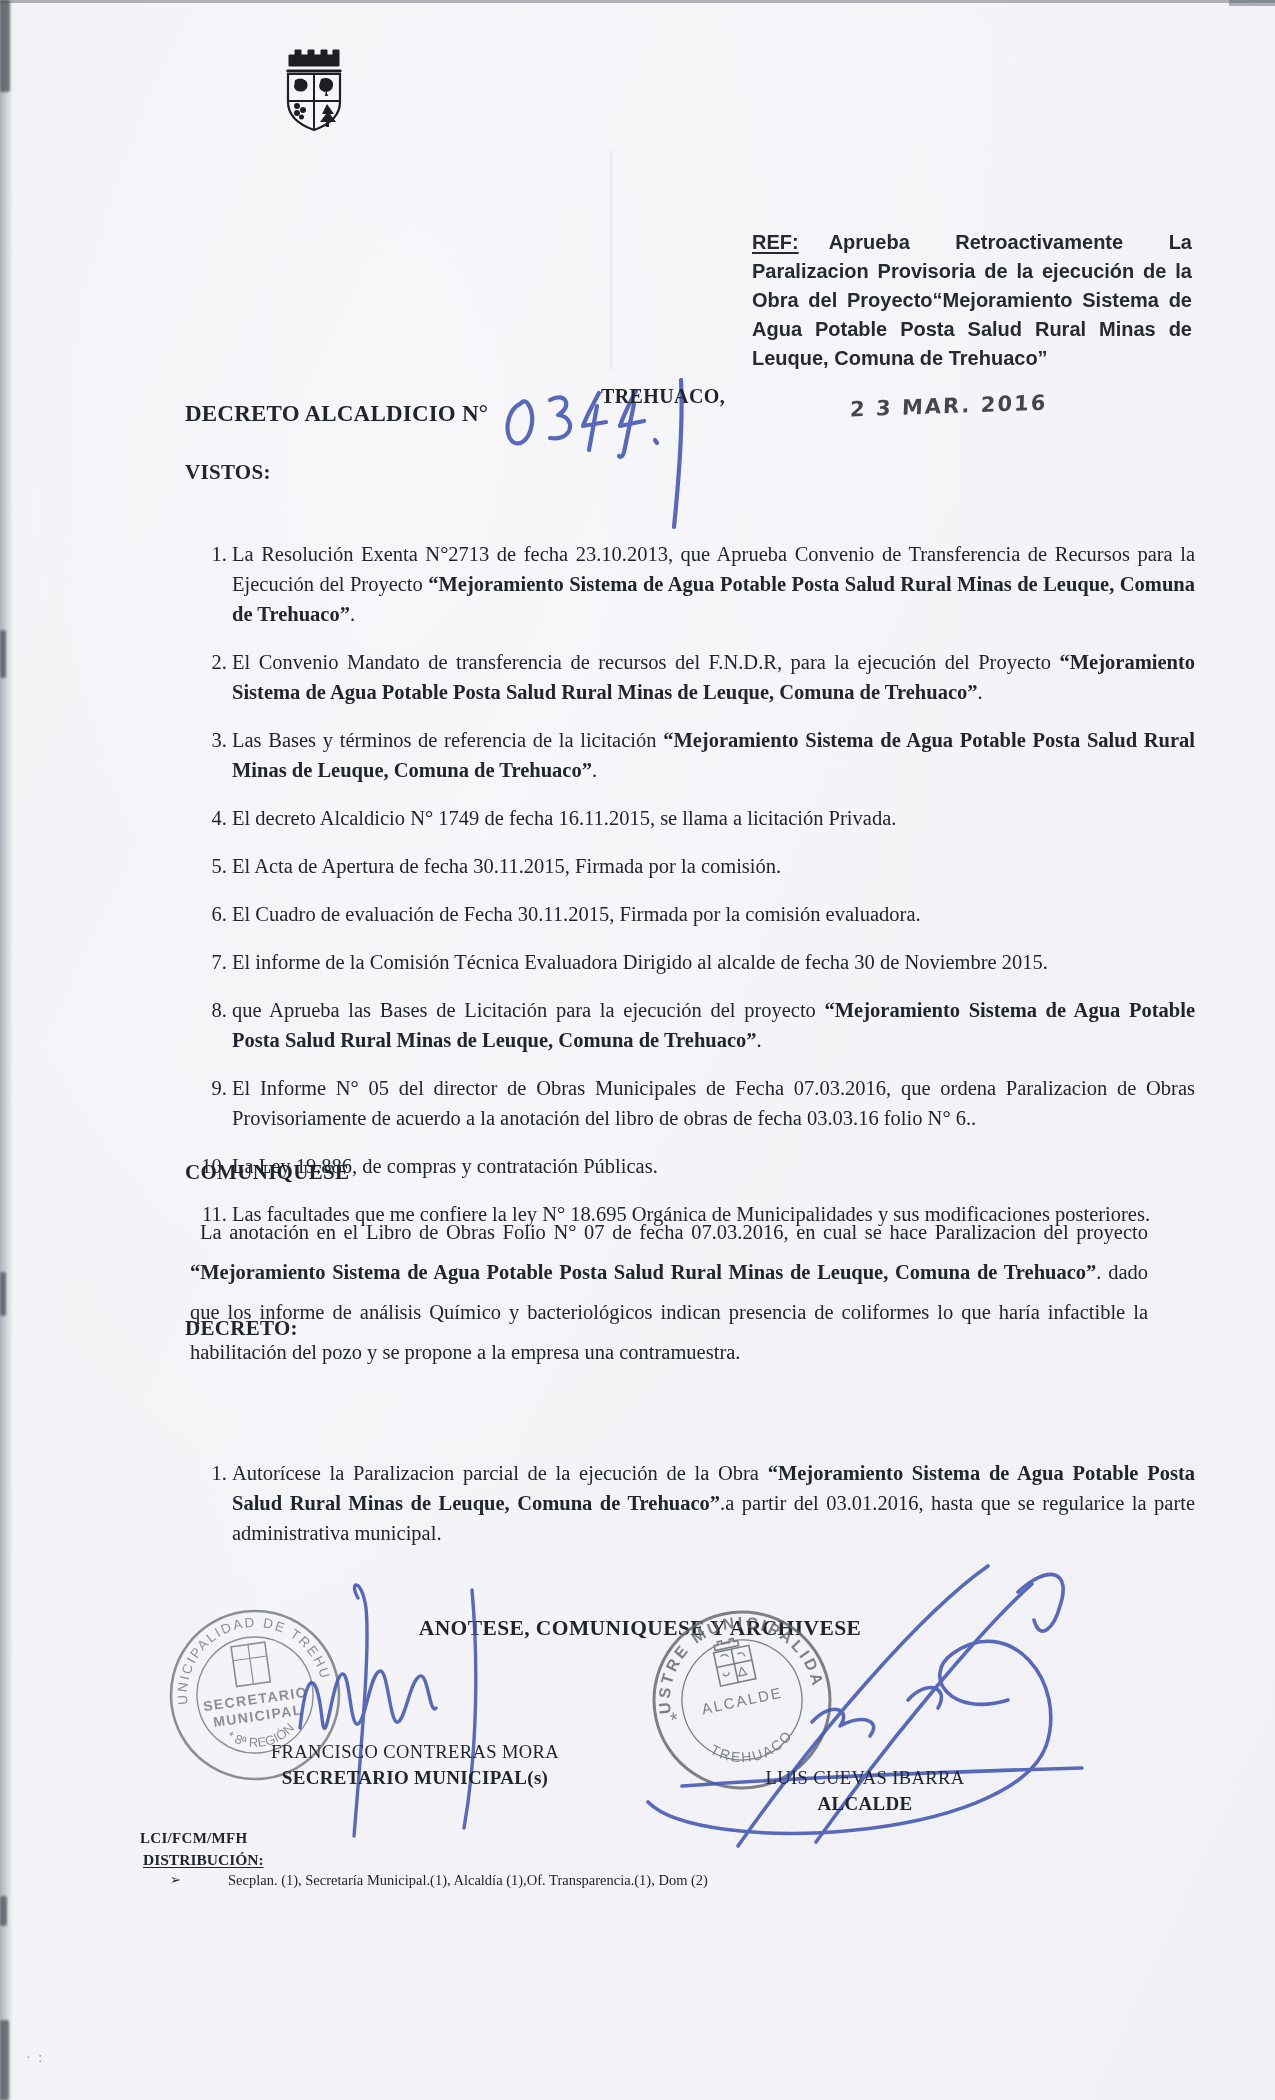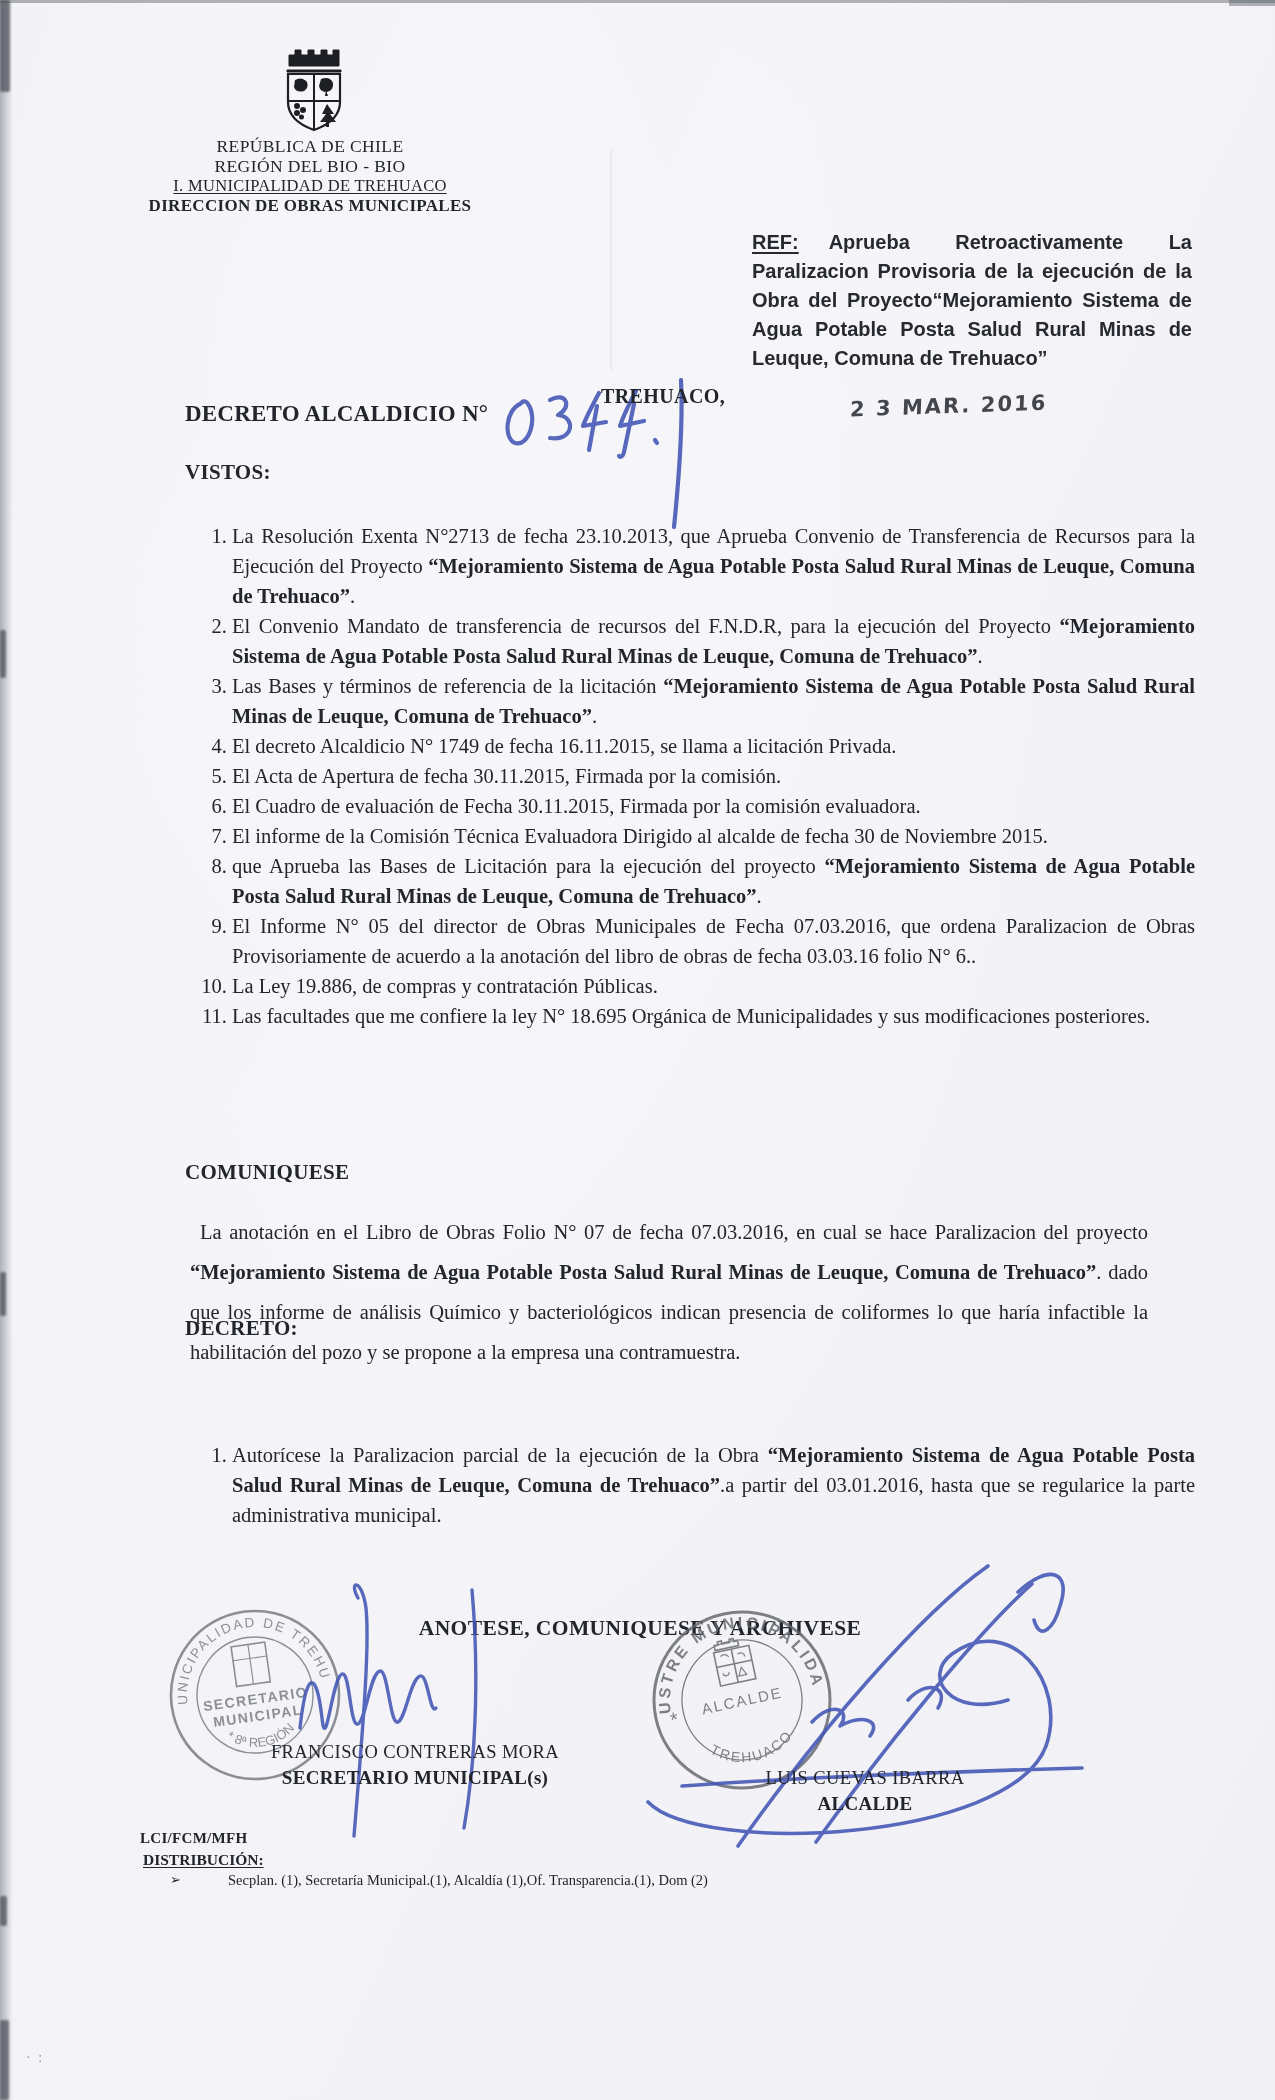--- a/index.html
+++ b/index.html
@@ -29,21 +29,21 @@
     font-size:20px;font-weight:600;line-height:29px;text-align:justify;color:#26292f;}
   .ref-label{text-decoration:underline;text-underline-offset:3px;font-weight:bold;margin-right:30px;}
   
   .decree-title{left:185px;top:401px;font-size:23px;font-weight:bold;letter-spacing:.2px;}
   .city{left:601px;top:385px;font-size:20px;font-weight:bold;letter-spacing:.4px;}
   .date-stamp{left:850px;top:394px;font-family:"DejaVu Sans",sans-serif;font-weight:bold;
     font-size:21px;letter-spacing:2px;color:#35383f;transform:rotate(-2deg) skewX(-4deg);opacity:.92;}
   .section-heading{font-size:21px;font-weight:bold;letter-spacing:.3px;}
   
   ol.doc-list{margin:0;padding-left:47px;font-size:20.5px;line-height:30px;}
-  ol.doc-list li{text-align:justify;}
+  ol.doc-list li{text-align:justify;margin-top:18px;}
   .para{font-size:20.5px;line-height:40px;text-align:justify;text-indent:10px;}
   
   .closing{left:310px;top:1616px;width:660px;text-align:center;font-size:21.5px;font-weight:bold;letter-spacing:.4px;}
   .sig-names{text-align:center;line-height:25px;}
   .sig-names .nm{font-size:18.5px;letter-spacing:.4px;}
   .sig-names .tt{font-size:19px;font-weight:bold;letter-spacing:.3px;}
   
   .initials{left:140px;top:1830px;font-size:15px;font-weight:bold;letter-spacing:.3px;}
   .dist-label{left:143px;top:1851px;font-size:15.5px;font-weight:bold;text-decoration:underline;text-underline-offset:2px;}
   .dist-line{left:170px;top:1872px;width:900px;font-size:14.5px;display:flex;}
@@ -76,26 +76,20 @@
     <path d="M7,28 h52 v28 c0,15 -12,23 -26,28 c-14,-5 -26,-13 -26,-28 z" fill="#f6f6f9" stroke="#1d1f24" stroke-width="2.2"></path>
     <path d="M33,28 V83 M7,55 H59" stroke="#1d1f24" stroke-width="2" fill="none"></path>
     <g fill="#1d1f24">
       <path d="M14,34 q7,-4 12,2 q2,6 -3,9 q-8,2 -10,-4 z"></path>
       <path d="M40,33 q9,-3 12,4 q1,7 -6,9 q-7,0 -8,-6 z M45,44 l2,6 l-3,0 z"></path>
       <path d="M13,60 a3,3 0 1 0 6,0 a3,3 0 1 0 -6,0 M19,64 a3,3 0 1 0 6,0 a3,3 0 1 0 -6,0 M13,67 a3,3 0 1 0 6,0 a3,3 0 1 0 -6,0 M18,71 a2.5,2.5 0 1 0 5,0 a2.5,2.5 0 1 0 -5,0"></path>
       <path d="M46,58 l7,10 h-4 l6,8 h-16 l6,-8 h-4 z M45,76 h3 v5 h-3 z"></path>
     </g>
   </svg>
 
-  <div class="abs header-block">
-    <div class="l1">REPÚBLICA DE CHILE</div>
-    <div class="l2">REGIÓN DEL BIO - BIO</div>
-    <div class="l3">I. MUNICIPALIDAD DE TREHUACO</div>
-    <div class="l4">DIRECCION DE OBRAS MUNICIPALES</div>
-  </div>
 
   <div class="abs ref-block">
     <span class="ref-label">REF:</span><span>Aprueba Retroactivamente La Paralizacion Provisoria de la ejecución de la Obra del Proyecto“Mejoramiento Sistema de Agua Potable Posta Salud Rural Minas de Leuque, Comuna de Trehuaco”</span>
   </div>
 
   <div class="abs decree-title">DECRETO ALCALDICIO N°</div>
 
   <svg class="abs signature" style="left:498px;top:378px;" width="215" height="152" viewBox="0 0 215 152">
     <g fill="none" stroke="#4356b5" stroke-width="4.2" stroke-linecap="round" stroke-linejoin="round">
       <path d="M22,26 C 8,32 5,60 17,65 C 31,69 40,40 30,26 C 27,21 24,24 22,26"></path>

